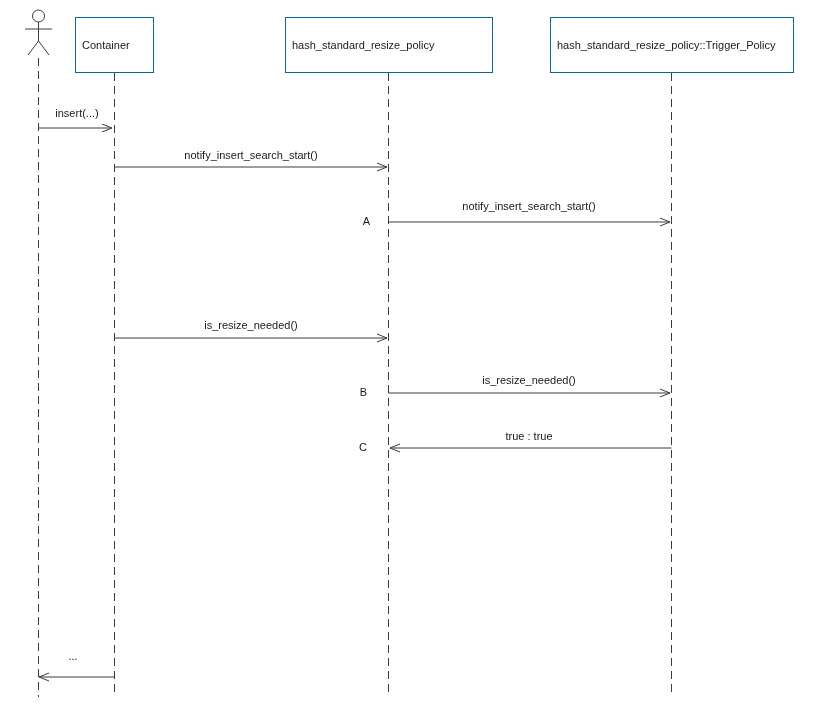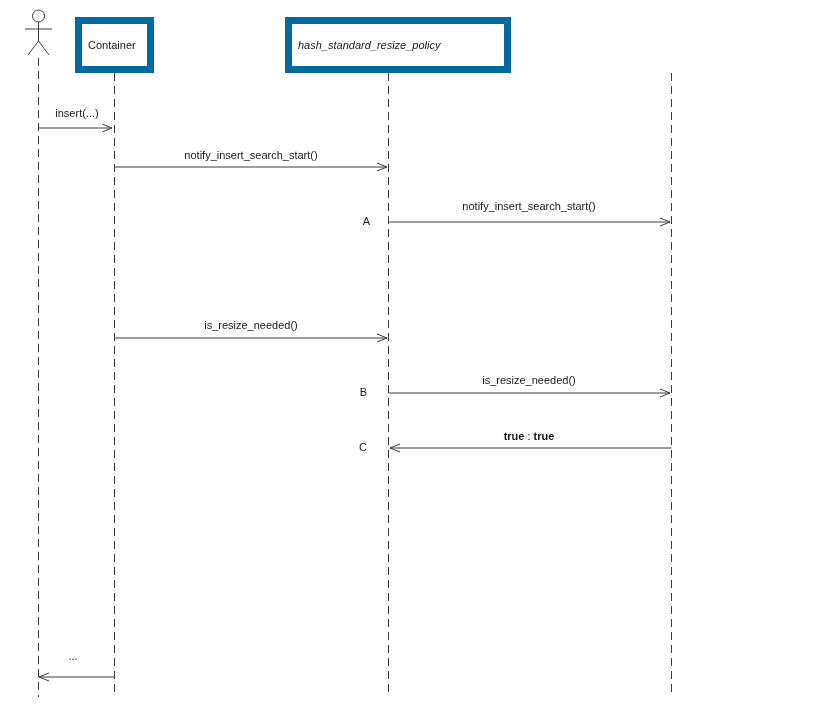--- a/index.html
+++ b/index.html
@@ -12,48 +12,48 @@
     background: #ffffff;
     overflow: hidden;
   }
   svg.layer {
     position: absolute;
     left: 0; top: 0;
     width: 813px; height: 715px;
   }
   .pbox {
     position: absolute;
-    border: 7px solid #0369a1;
+    border: 1px solid #0369a1;
     background: #ffffff;
     display: flex;
     align-items: center;
     padding-left: 6px;
     font-size: 11px;
     color: #1a1a1a;
     white-space: nowrap;
   }
   .box-container { left: 75px; top: 17px; width: 79px; height: 56px; }
-  .box-hash      { left: 285px; top: 17px; width: 226px; height: 56px; font-style: italic; }
+  .box-hash      { left: 285px; top: 17px; width: 208px; height: 56px; }
   .box-trigger   { left: 550px; top: 17px; width: 244px; height: 56px; }
   .mlabel {
     position: absolute;
     transform: translateX(-50%);
     font-size: 11px;
     color: #1a1a1a;
     white-space: nowrap;
     text-align: right;
   }
   .lbl-insert  { left: 77px;  top: 107px; }
   .lbl-notify1 { left: 251px; top: 149px; }
   .lbl-notify2 { left: 529px; top: 200px; }
   .lbl-resize1 { left: 251px; top: 319px; }
   .lbl-resize2 { left: 529px; top: 374px; }
   .lbl-return  { left: 529px; top: 430px; }
   .lbl-dots    { left: 73px;  top: 650px; }
-  .lbl-return b { font-weight: bold; }
+  .lbl-return b { font-weight: normal; }
   .tag {
     position: absolute;
     font-size: 11px;
     color: #1a1a1a;
     width: 20px;
     text-align: right;
   }
   .tag-a { left: 350px; top: 215px; }
   .tag-b { left: 347px; top: 386px; }
   .tag-c { left: 347px; top: 441px; }
@@ -109,20 +109,23 @@
       <polyline points="49,673 39,677 49,681"></polyline>
     </g>
   </svg>
 
   <div class="pbox box-container">
     <span>Container</span>
   </div>
   <div class="pbox box-hash">
     <span>hash_standard_resize_policy</span>
   </div>
+  <div class="pbox box-trigger">
+    <span>hash_standard_resize_policy::Trigger_Policy</span>
+  </div>
 
   <div class="mlabel lbl-insert">insert(...)</div>
   <div class="mlabel lbl-notify1">notify_insert_search_start()</div>
   <div class="mlabel lbl-notify2">notify_insert_search_start()</div>
   <div class="mlabel lbl-resize1">is_resize_needed()</div>
   <div class="mlabel lbl-resize2">is_resize_needed()</div>
   <div class="mlabel lbl-return"><b>true</b><span> : </span><b>true</b></div>
   <div class="mlabel lbl-dots">...</div>
 
   <div class="tag tag-a">A</div>

